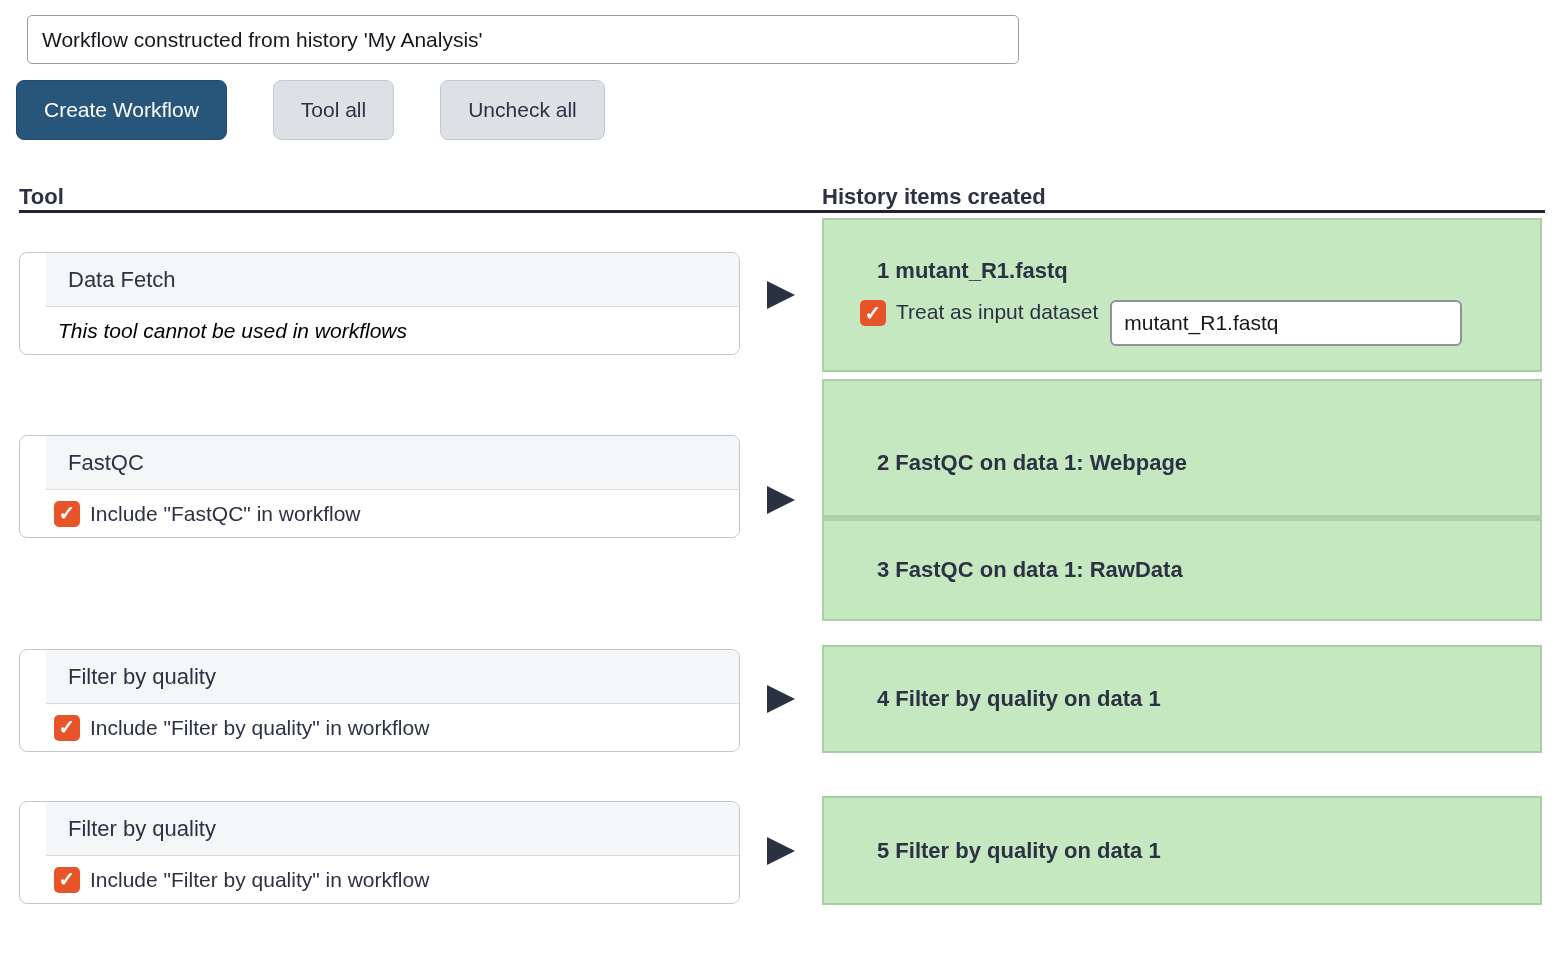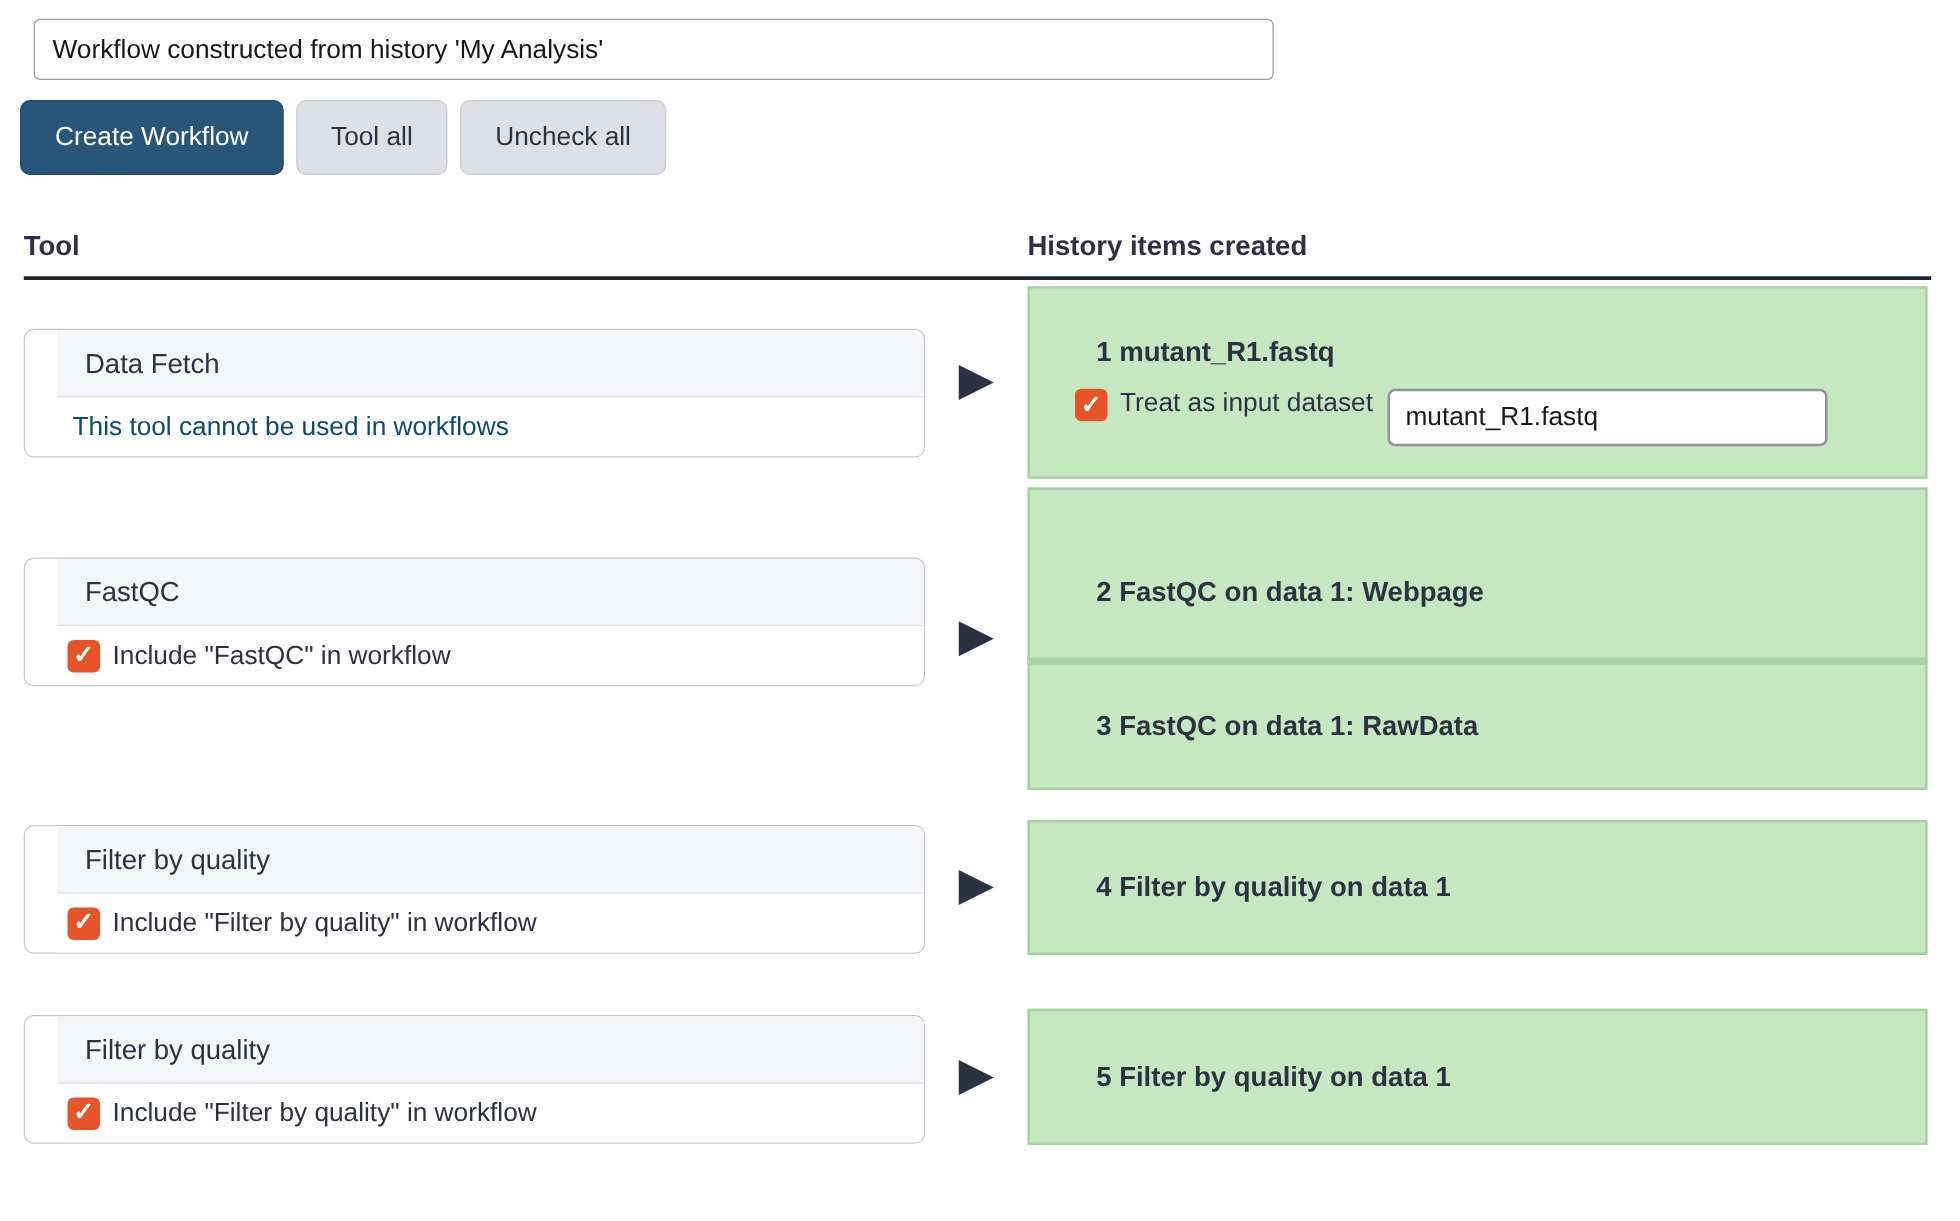--- a/index.html
+++ b/index.html
@@ -21,21 +21,21 @@
   .wf-name-input {
     display:block;
     margin:15px 0 0 27px;
     width:992px; height:49px;
     font-family:"Liberation Sans", sans-serif;
     font-size:21px; color:#16181d;
     padding:0 14px;
     border:1px solid #979ca6; border-radius:5px;
     outline:none; background:#fff;
   }
-  .btn-row { margin:16px 0 0 16px; display:flex; align-items:center; }
+  .btn-row { margin:16px 0 0 16px; display:flex; align-items:center;gap:36px; }
   .btn {
     height:60px; border-radius:8px;
     font-family:"Liberation Sans", sans-serif;
     font-size:21px; padding:0 27px;
     cursor:pointer;
   }
   .btn-primary {
     background:#28567b; color:#ffffff;
     border:1px solid #24496a;
   }
@@ -47,21 +47,20 @@
 
   
   .grid-head {
     display:flex;
     margin:44px 0 0 19px;
     width:1526px;
     border-bottom:3px solid #20242f;
   }
   .grid-head .hcell {
     font-size:22px; font-weight:bold; color:#2c3143;
-    padding-bottom:11px;
   }
   .hcell-tool { width:803px; }
   .hcell-history { width:723px; }
 
   
   .rows { margin-left:19px; }
   .grid-row { display:flex; }
   .cell-tool { width:721px; }
   .cell-arrow { width:82px; display:flex; align-items:center; justify-content:center; }
   .cell-items { width:723px; }
@@ -91,21 +90,22 @@
     font-size:22px; color:#2c3143;
   }
   .tool-card-body {
     height:47px;
     background:#ffffff;
     display:flex; align-items:center;
     padding:0 8px;
     font-size:21px; color:#2c3143;
   }
   .tool-note {
-    color:#0c4a6e;
+    font-style:italic;
+    color:#000000;
     padding-left:4px;
   }
 
   
   .checkbox {
     width:26px; height:26px; flex:0 0 26px;
     background:#e8542a;
     border-radius:5px;
     display:inline-flex; align-items:center; justify-content:center;
     margin-right:10px;

